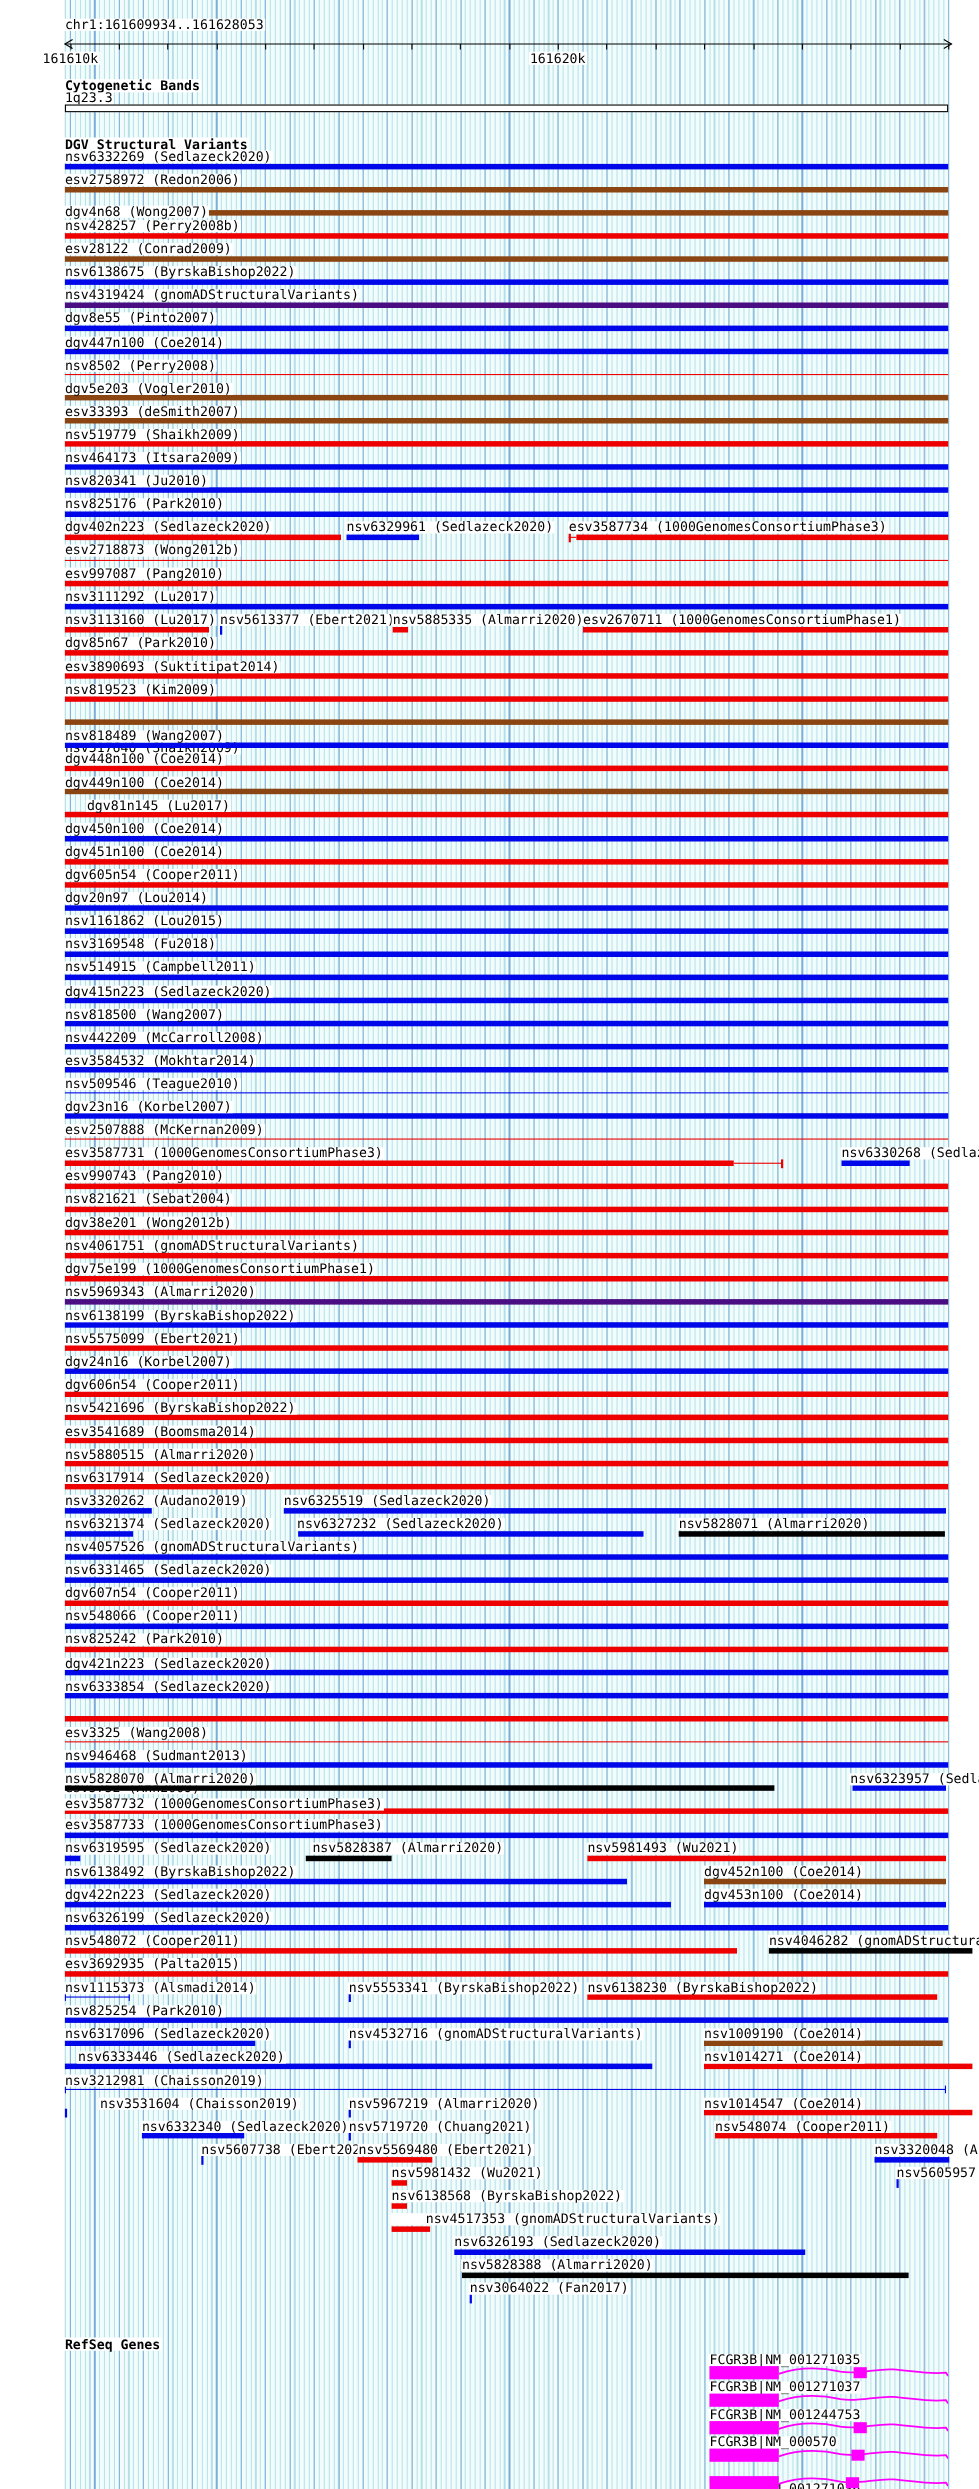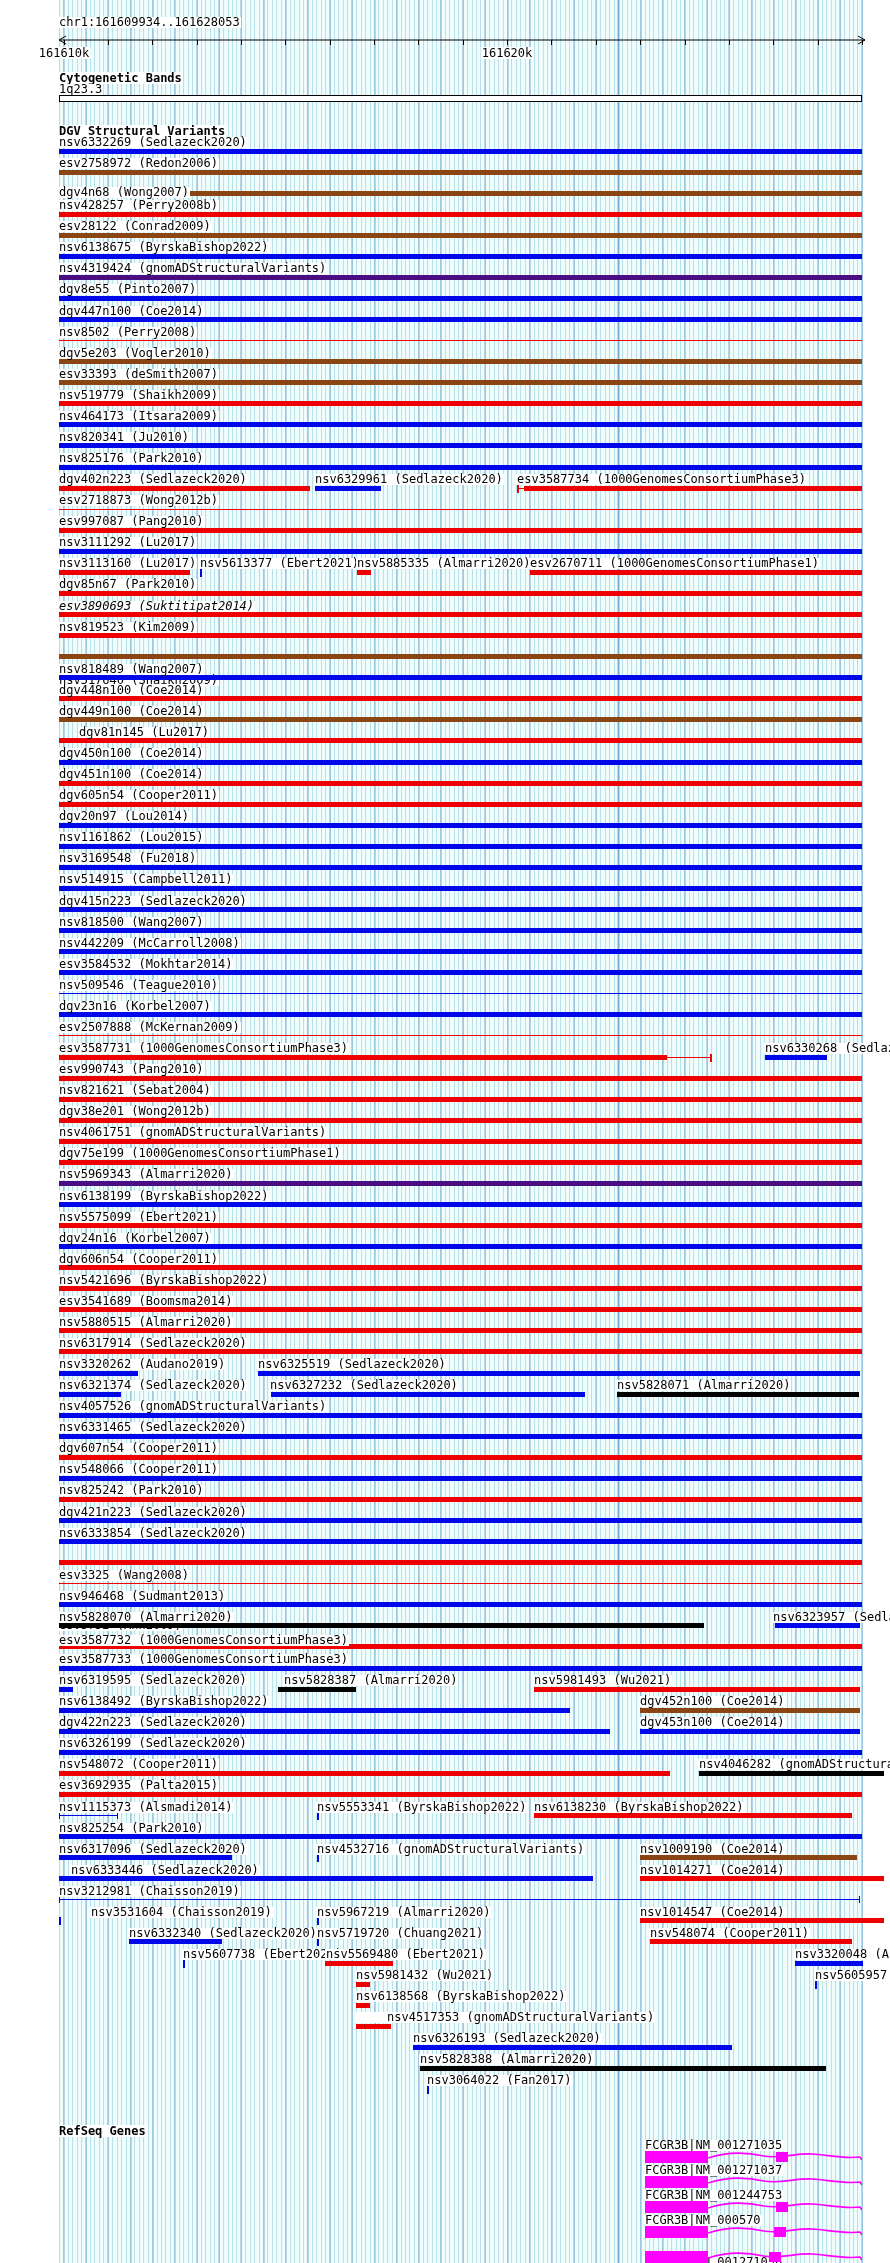--- a/index.html
+++ b/index.html
@@ -112,21 +112,21 @@
       <div class="seg" style="left: 200px; top: 568.9px; width: 2px; height: 8px; background: rgb(0, 7, 232);"></div>
       <div class="seg" style="left: 357px; top: 569.9px; width: 14px; height: 5px; background: rgb(238, 0, 0);"></div>
       <div class="seg" style="left: 530px; top: 569.9px; width: 332px; height: 5px; background: rgb(238, 0, 0);"></div>
       <div class="lbl" style="left: 58px; top: 558.4px;">nsv3113160 (Lu2017)</div>
       <div class="lbl" style="left: 199px; top: 558.4px;">nsv5613377 (Ebert2021)</div>
       <div class="lbl" style="left: 356px; top: 558.4px;">nsv5885335 (Almarri2020)</div>
       <div class="lbl" style="left: 529px; top: 558.4px;">esv2670711 (1000GenomesConsortiumPhase1)</div>
       <div class="seg" style="left: 59px; top: 590.97px; width: 803px; height: 5px; background: rgb(238, 0, 0);"></div>
       <div class="lbl" style="left: 58px; top: 579.47px;">dgv85n67 (Park2010)</div>
       <div class="seg" style="left: 59px; top: 612.04px; width: 803px; height: 5px; background: rgb(238, 0, 0);"></div>
-      <div class="lbl" style="left: 58px; top: 600.54px; font-style: italic;">esv3890693 (Suktitipat2014)</div>
+      <div class="lbl" style="left: 58px; top: 600.54px;">esv3890693 (Suktitipat2014)</div>
       <div class="seg" style="left: 59px; top: 633.11px; width: 803px; height: 5px; background: rgb(238, 0, 0);"></div>
       <div class="lbl" style="left: 58px; top: 621.61px;">nsv819523 (Kim2009)</div>
       <div class="seg" style="left: 59px; top: 654.18px; width: 803px; height: 5px; background: rgb(139, 69, 19);"></div>
       <div class="lbl" style="left: 58px; top: 675px;">nsv517640 (Shaikh2009)</div>
       <div class="seg" style="left: 59px; top: 675.25px; width: 803px; height: 5px; background: rgb(0, 7, 232);"></div>
       <div class="lbl" style="left: 58px; top: 663.75px;">nsv818489 (Wang2007)</div>
       <div class="seg" style="left: 59px; top: 696.32px; width: 803px; height: 5px; background: rgb(238, 0, 0);"></div>
       <div class="lbl" style="left: 58px; top: 684.82px;">dgv448n100 (Coe2014)</div>
       <div class="seg" style="left: 59px; top: 717.39px; width: 803px; height: 5px; background: rgb(139, 69, 19);"></div>
       <div class="lbl" style="left: 58px; top: 705.89px;">dgv449n100 (Coe2014)</div>

